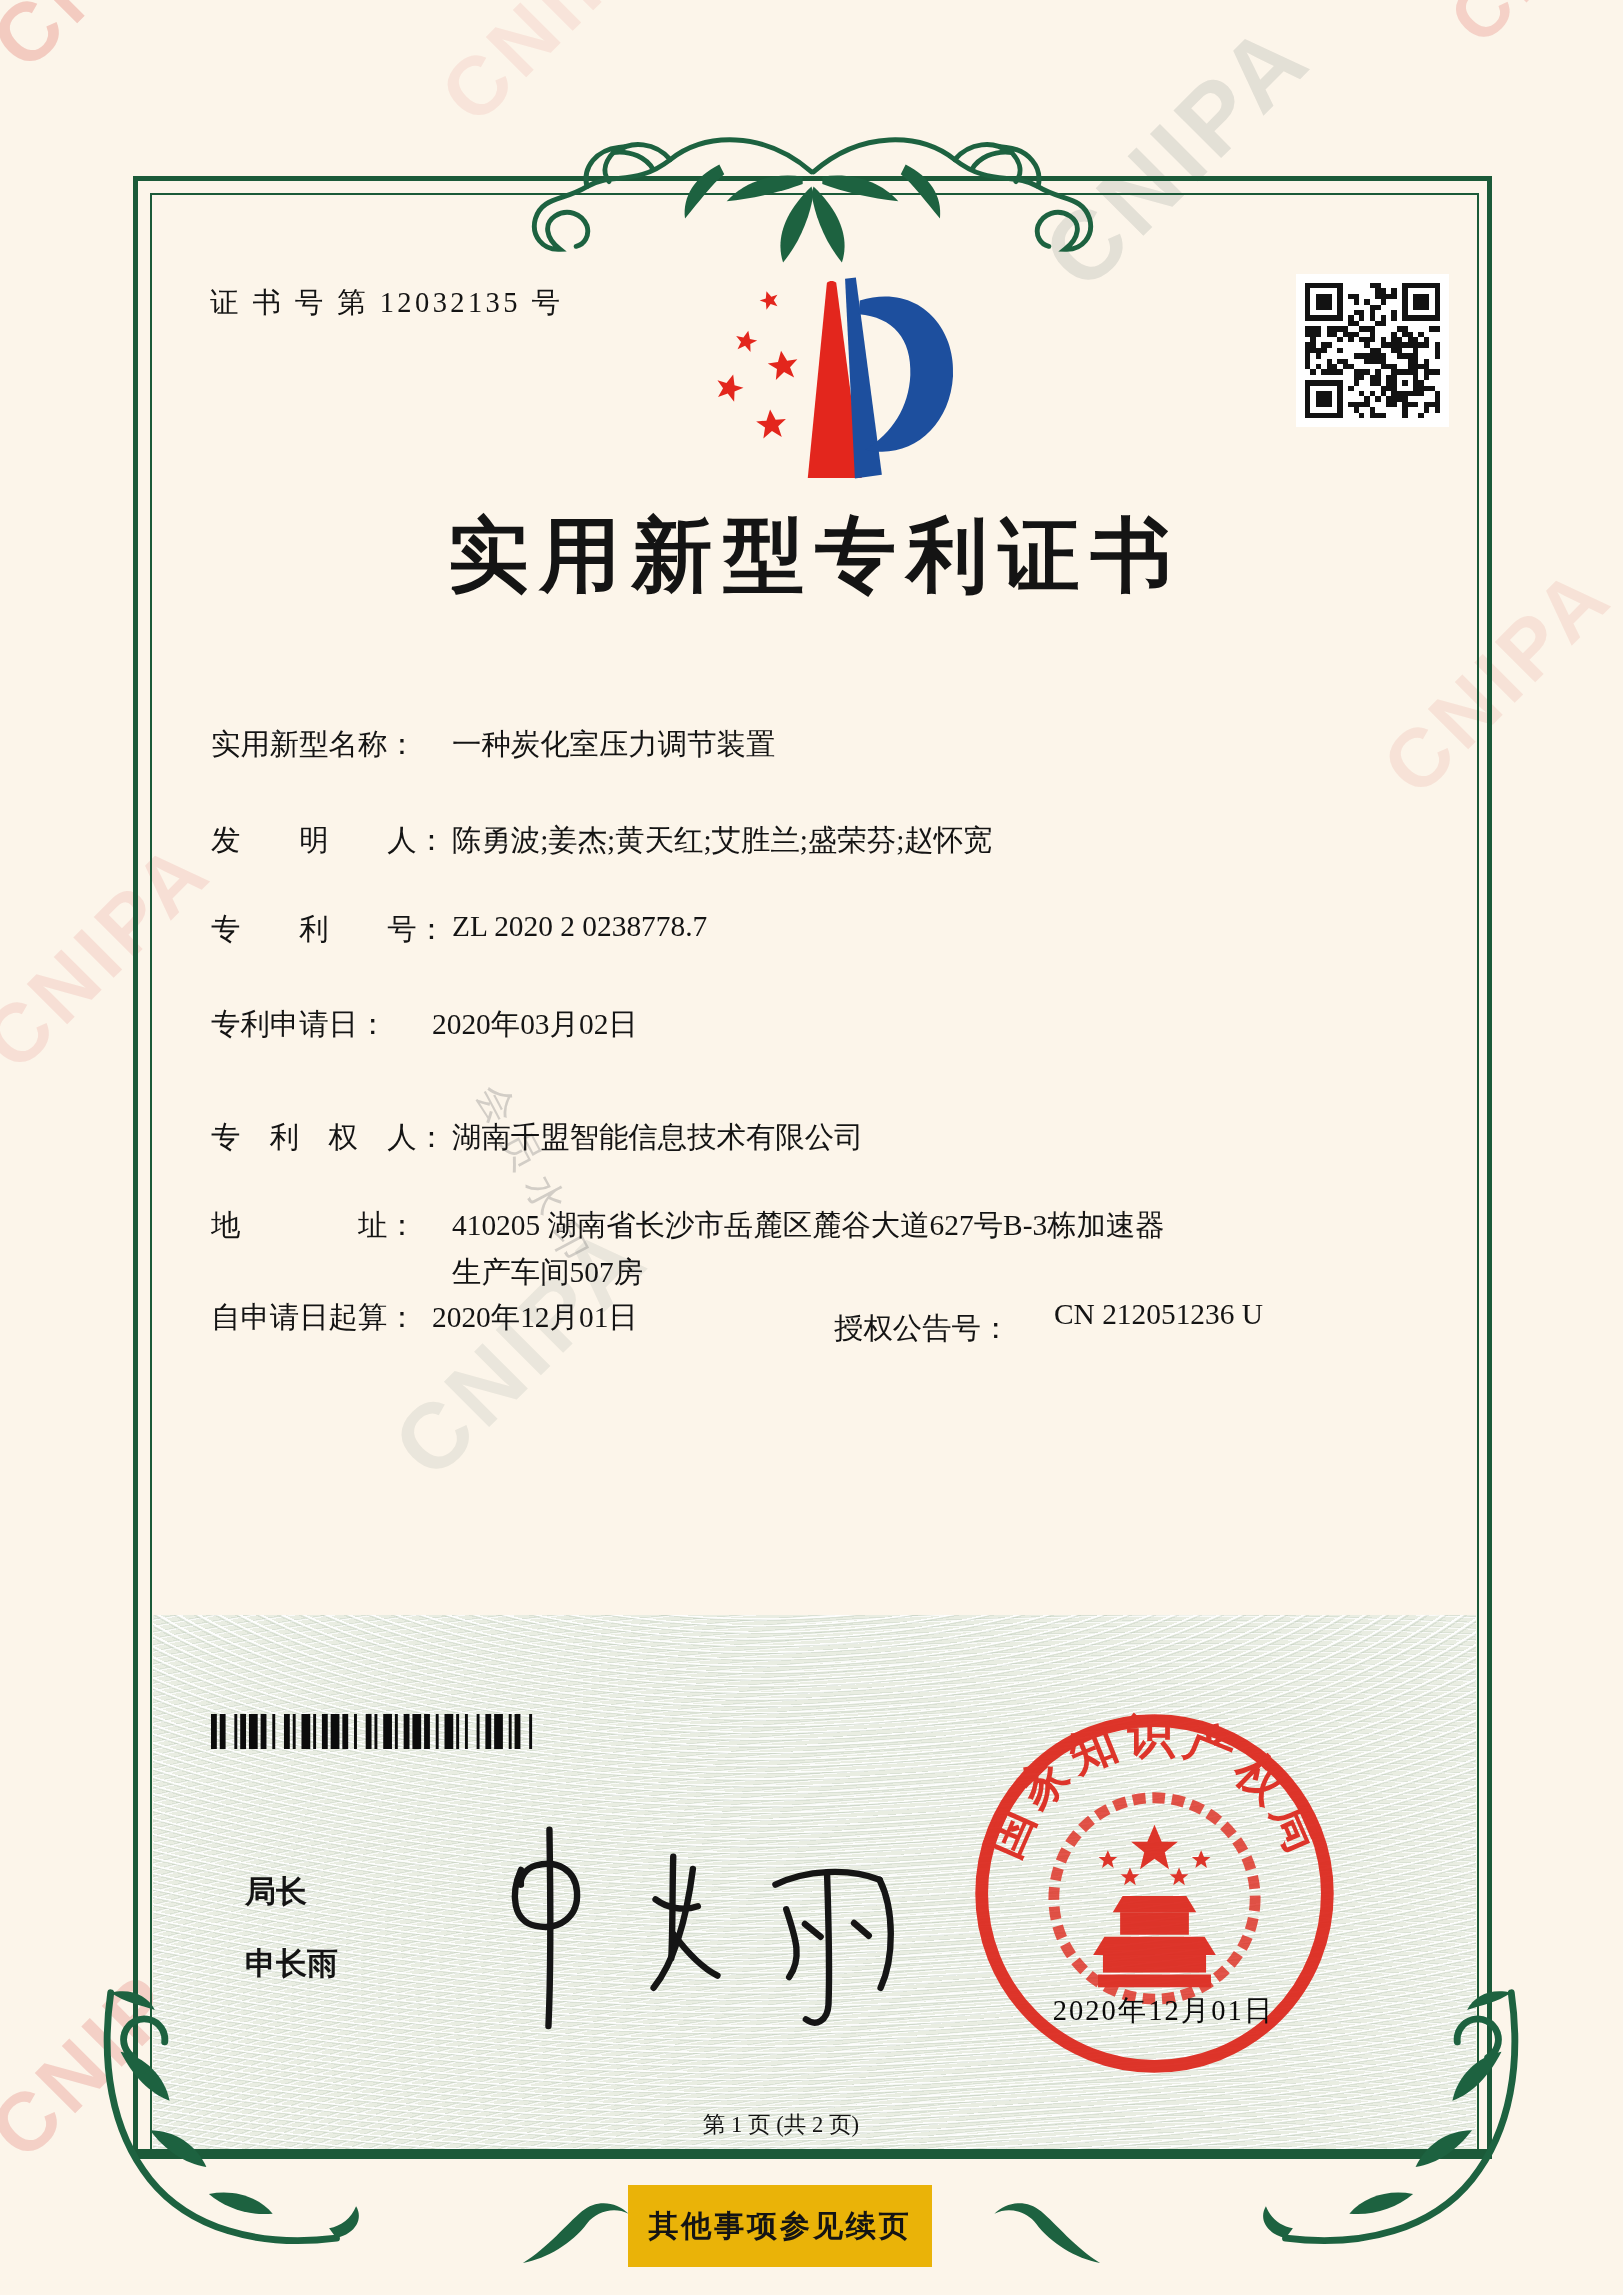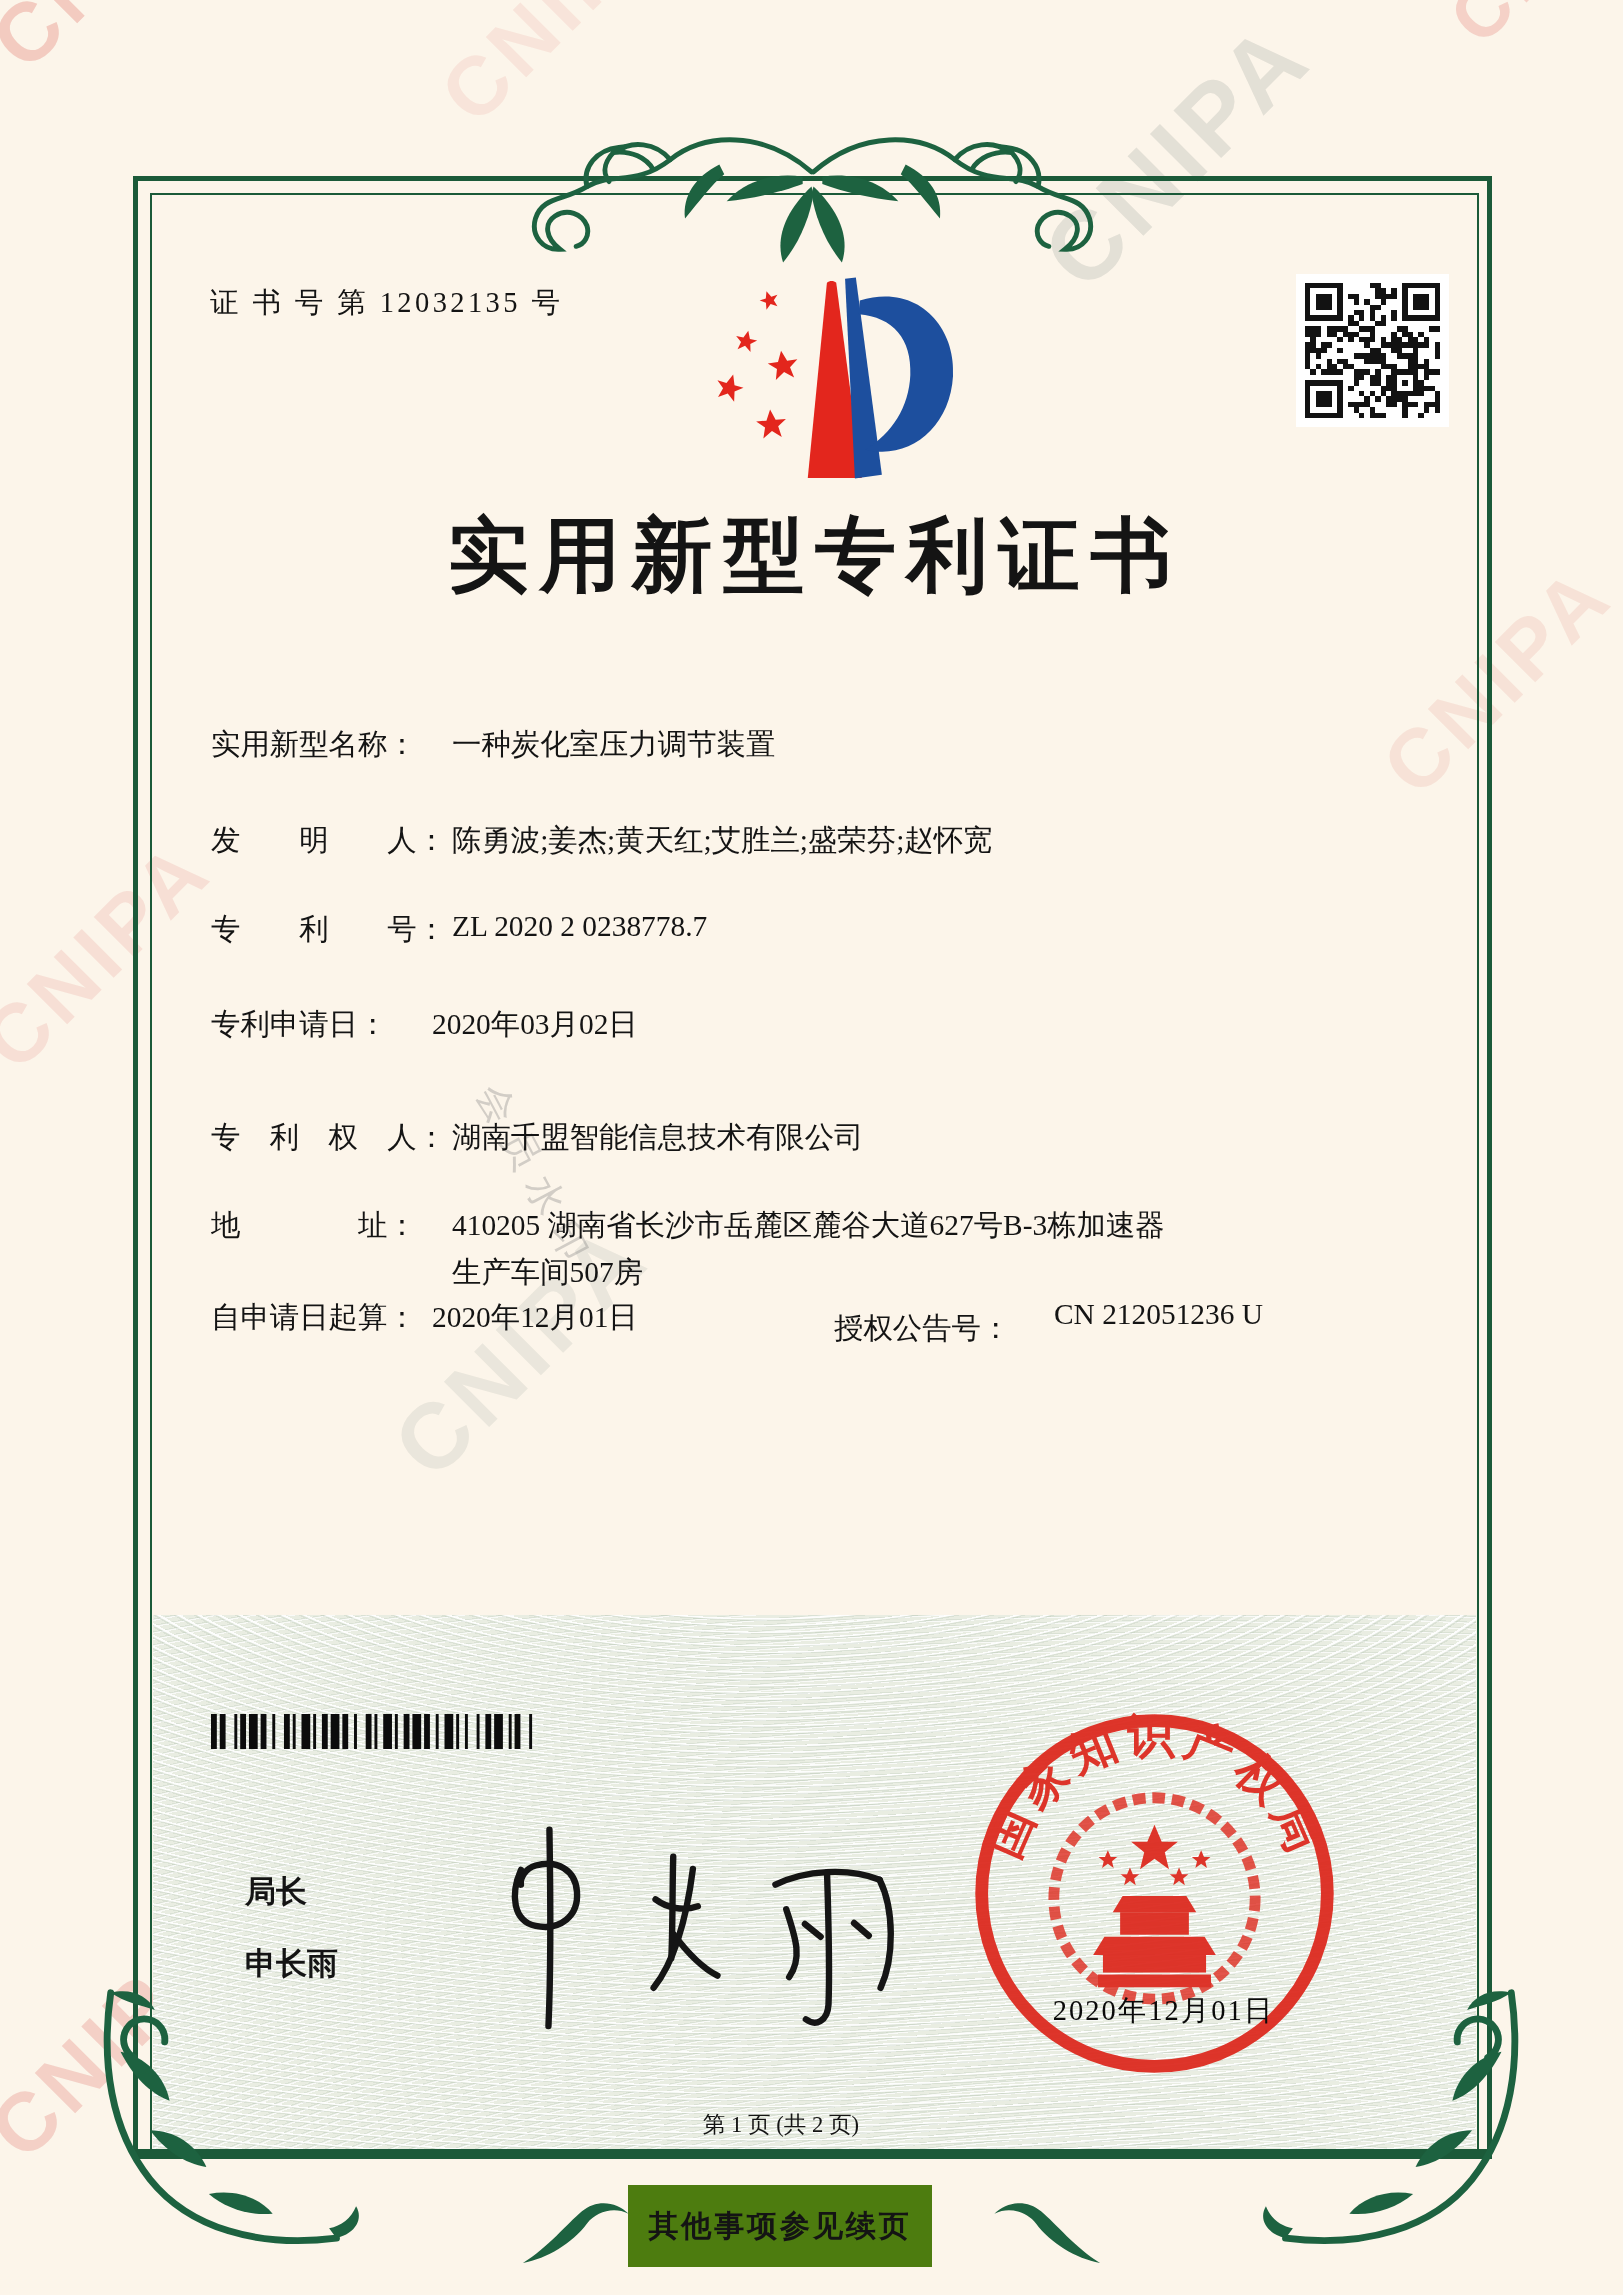--- a/index.html
+++ b/index.html
@@ -33,21 +33,21 @@
   #director-title{position:absolute;left:245px;top:1871px;font-size:31px;font-weight:bold;
         font-family:"Liberation Sans","DejaVu Sans",sans-serif;}
   #director-name{position:absolute;left:245px;top:1943px;font-size:31px;font-weight:bold;
         font-family:"Liberation Sans","DejaVu Sans",sans-serif;}
   #signature-svg{position:absolute;left:461px;top:1810px;}
   #seal-svg{position:absolute;left:963px;top:1702px;opacity:.95;}
   #seal-date{position:absolute;left:977px;top:1992px;width:373px;text-align:center;
         font-size:28.5px;color:#0a0a0a;letter-spacing:2px;z-index:6;}
   #page-number{position:absolute;left:133px;top:2109px;width:1296px;text-align:center;font-size:22.6px;}
   #continuation-box{position:absolute;left:628px;top:2185px;width:304px;height:82px;
-        background:#4d7c0f;display:flex;align-items:center;justify-content:center;z-index:5;}
+        background:#eab308;display:flex;align-items:center;justify-content:center;z-index:5;}
   #continuation-box .txt{font-size:30px;font-weight:bold;letter-spacing:2.9px;}
   svg{display:block;}
 </style>
 </head>
 <body>
 
 <div id="page">
 
   <div class="watermark" style="left:-27px;top:19.6px;font-size:83px;color:rgba(222,105,95,.30);">CNIPA</div>
   <div class="watermark" style="left:422px;top:74px;font-size:83px;color:rgba(226,130,120,.14);">CNIPA</div>

